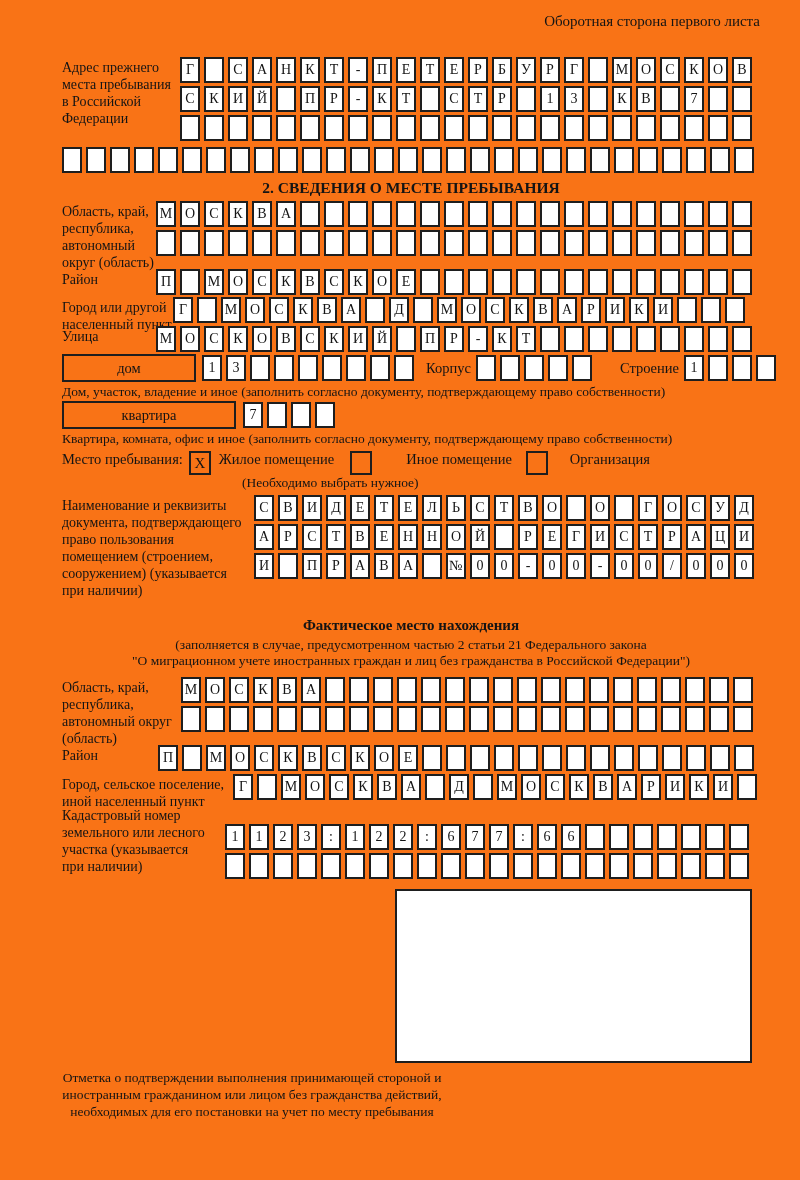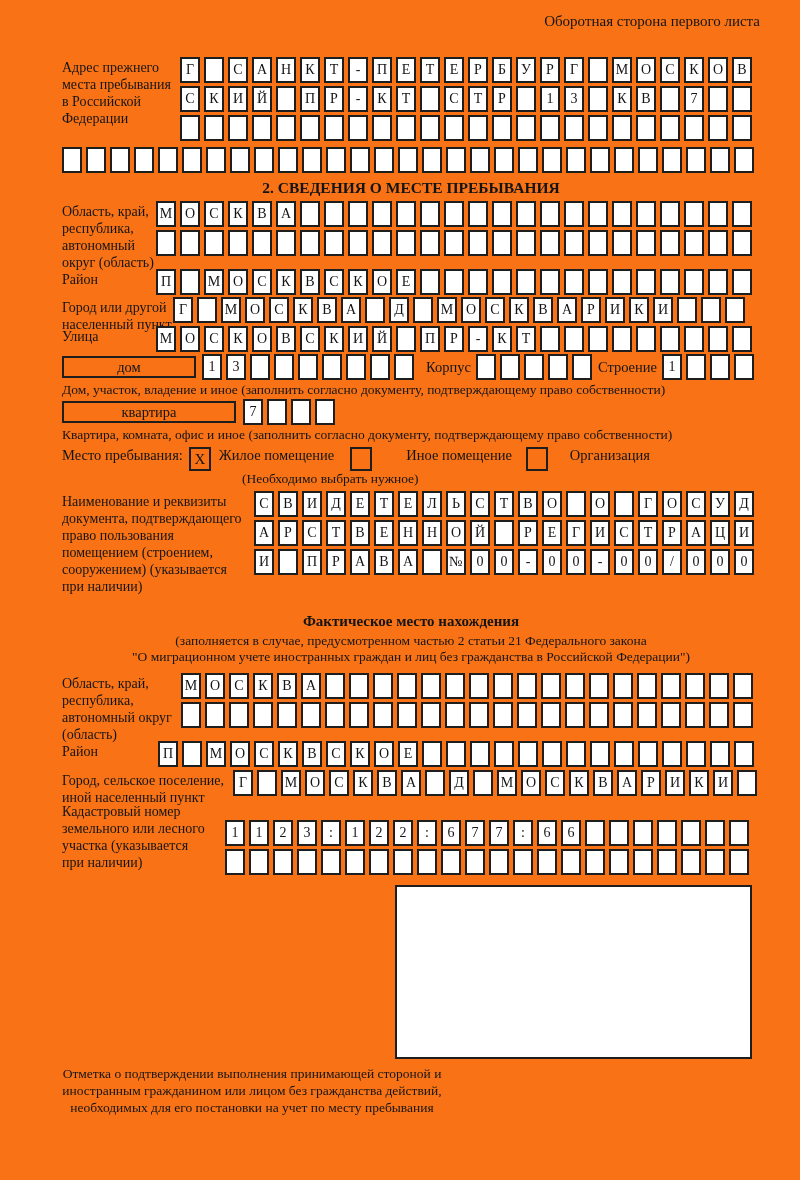--- a/index.html
+++ b/index.html
@@ -22,21 +22,21 @@
   }
   .rowstack .cells{margin-bottom:3px;}
   .h66{height:66px;}
   .h29{height:29px;overflow:visible;}
   .mt2{margin-top:2px}.mt3{margin-top:3px}
   .note{font-size:13.5px;line-height:16px;text-align:center;}
   .caption{font-size:13.5px;line-height:16px;margin-top:2px;}
   .title{font-weight:700;font-size:15.5px;text-align:center;margin:6px 0 4px;}
   .fact-title{font-weight:700;font-size:15px;text-align:center;margin:20px 0 3px;}
   .fieldbox{
-    border:2px solid #1e1e1e;height:22px;box-sizing:border-box;
+    border:2px solid #1e1e1e;height:28px;box-sizing:border-box;
     display:flex;align-items:center;justify-content:center;font-size:14.5px;flex:0 0 auto;
   }
   .domrow,.kvrow{display:flex;align-items:center;margin-top:2px;}
   .kvrow{margin-top:1px;}
   .inl{font-size:14.5px;flex:0 0 auto;}
   .mesto{display:flex;font-size:14.5px;margin-top:4px;height:24px;}
   .checkbox{
     width:22px;height:24px;border:2px solid #1e1e1e;box-sizing:border-box;
     display:inline-flex;align-items:center;justify-content:center;font-size:15px;flex:0 0 auto;
   }
@@ -350,21 +350,21 @@
         <span class="cell"></span>
       </div>
     <div class="inl" style="margin-left:8px;margin-right:5px">Корпус</div>
     <div class="cells">
         <span class="cell"></span>
         <span class="cell"></span>
         <span class="cell"></span>
         <span class="cell"></span>
         <span class="cell"></span>
       </div>
-    <div class="inl" style="margin-left:2px;margin-right:5px">Строение</div>
+    <div class="inl" style="margin-left:24px;margin-right:5px">Строение</div>
     <div class="cells">
         <span class="cell">1</span>
         <span class="cell"></span>
         <span class="cell"></span>
         <span class="cell"></span>
       </div>
   </div>
   <div class="caption">Дом, участок, владение и иное (заполнить согласно документу, подтверждающему право собственности)</div>
 
   <div class="kvrow">

